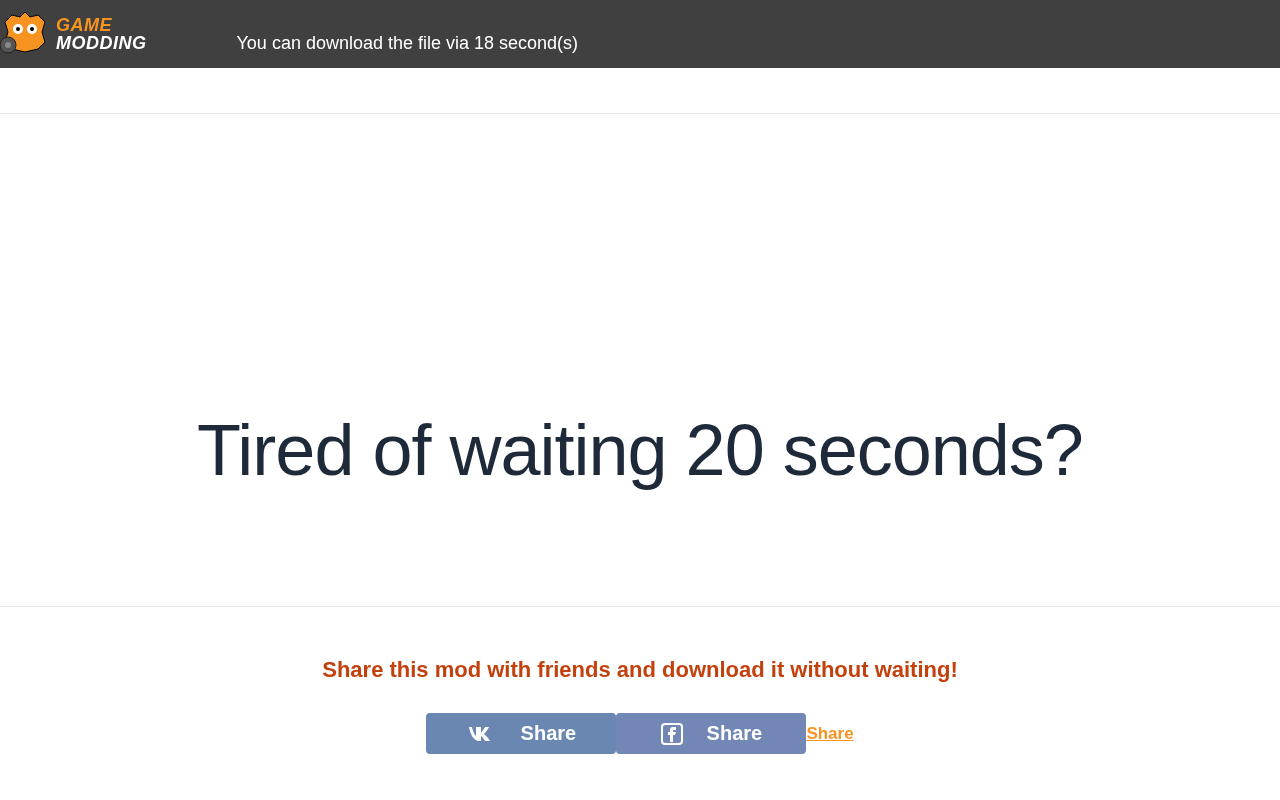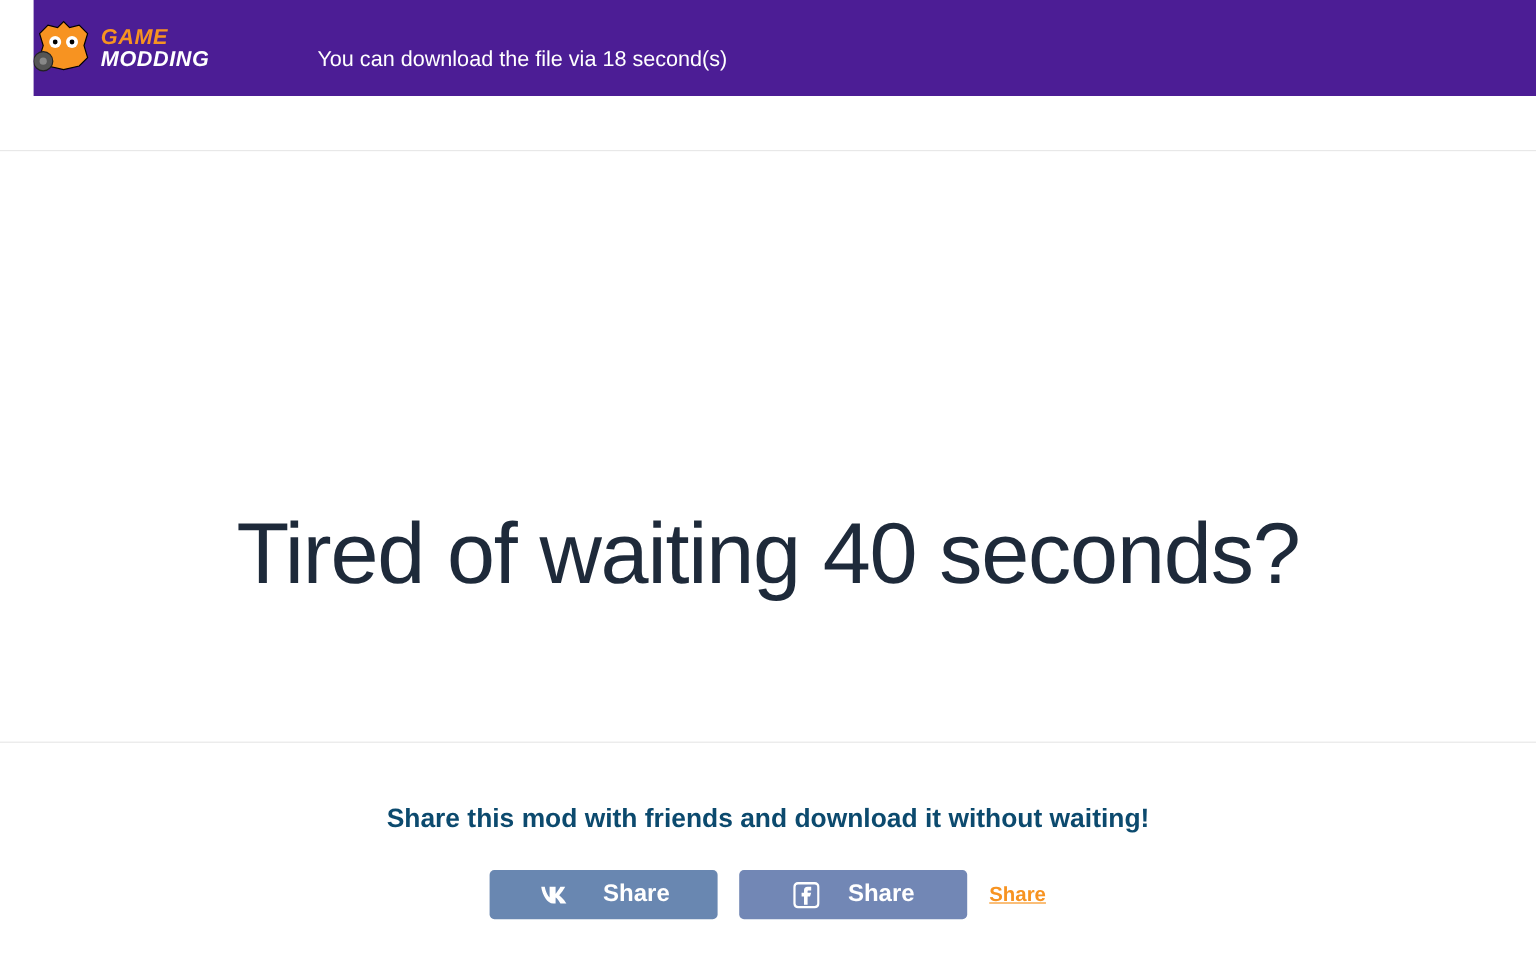--- a/index.html
+++ b/index.html
@@ -8,26 +8,25 @@
       box-sizing: border-box;
     }
     body {
       font-family: Arial, Helvetica, sans-serif;
       background: #ffffff;
       width: 1280px;
       height: 800px;
       overflow: hidden;
     }
     .header {
-      background: #4c1d95;
-      height: 80px;
+      background: #404040;
+      height: 68px;
       display: flex;
       align-items: center;
       padding-left: 0;
-      margin-left: 28px;
     }
     .logo-area {
       display: flex;
       align-items: center;
       padding-left: 0;
     }
     .logo-icon {
       width: 50px;
       height: 55px;
       position: relative;
@@ -88,27 +87,26 @@
       width: 100%;
       margin-top: 115px;
     }
     .share-section {
       text-align: center;
       margin-top: 50px;
     }
     .share-heading {
       font-size: 22px;
       font-weight: bold;
-      color: #0c4a6e;
+      color: #c2410c;
     }
     .share-buttons {
       display: flex;
       justify-content: center;
       align-items: center;
-      gap: 18px;
       margin-top: 30px;
     }
     .share-btn {
       display: flex;
       align-items: center;
       justify-content: center;
       gap: 24px;
       width: 190px;
       height: 41px;
       border-radius: 4px;
@@ -161,21 +159,21 @@
       </div>
     </div>
     <div style="flex:1; text-align:left; padding-left:90px;">
       <div style="color:#fff; font-size:18px; margin-top:18px;">You can download the file via 18 second(s)</div>
     </div>
   </div>
 </div>
 
 <div class="main-area">
   <div class="divider"></div>
-  <h1 class="headline">Tired of waiting 40 seconds?</h1>
+  <h1 class="headline">Tired of waiting 20 seconds?</h1>
   <div class="divider2"></div>
 
   <div class="share-section">
     <div class="share-heading">Share this mod with friends and download it without waiting!</div>
     <div class="share-buttons">
       <button class="share-btn share-btn-vk">
         <span class="icon">
           <svg width="30" height="18" viewBox="0 0 30 18">
             <path d="M2 2 L5 2 C5 2 6 8 9 11 C9 11 9 2 9 2 L14 2 L14 8 C14 8 17 4 18 2 L22 2 C22 2 20 6 17 9 C17 9 21 12 23 16 L18 16 C18 16 16 12 14 11 L14 16 L12 16 C7 16 3 9 2 2 Z" fill="#ffffff"></path>
           </svg>

